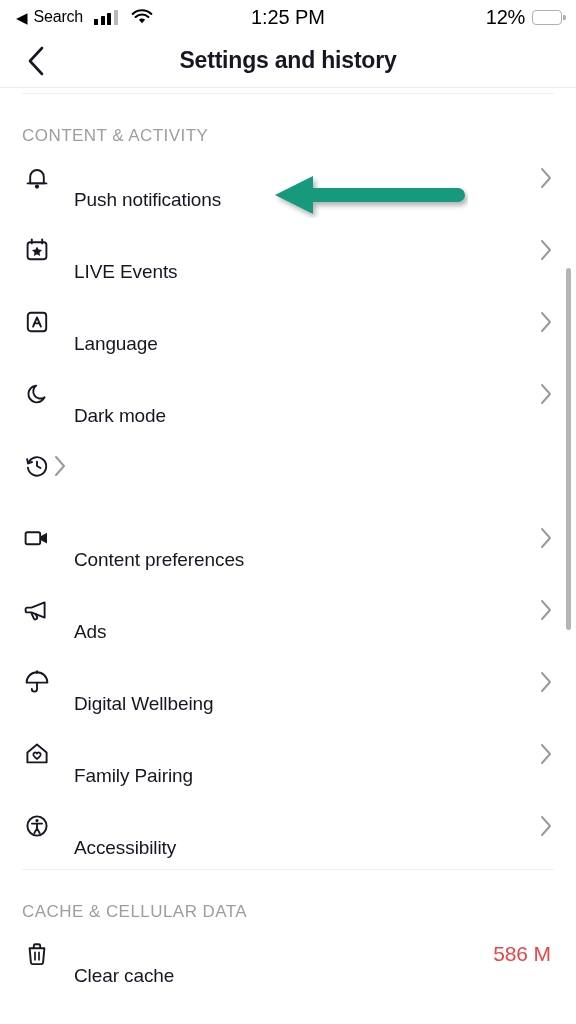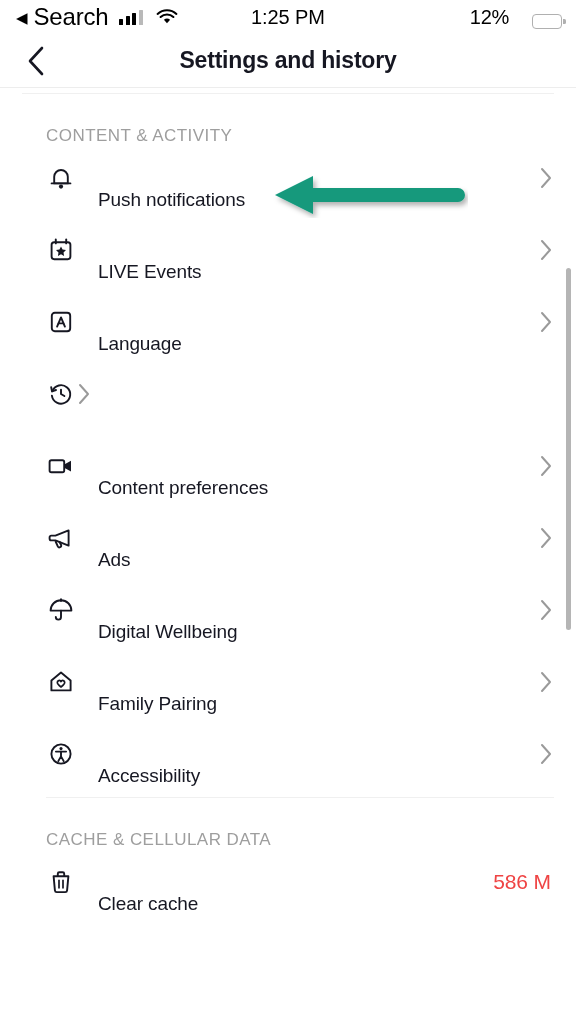--- a/index.html
+++ b/index.html
@@ -33,21 +33,21 @@
     display: flex;
     align-items: center;
     gap: 6px;
   }
   .back-caret-glyph {
     font-size: 15px;
     line-height: 1;
     position: relative;
     top: 0px;
   }
-  .status-carrier { font-size: 24px; letter-spacing: -0.2px; }
+  .status-carrier { font-size: 16px; letter-spacing: -0.2px; }
 
   .signal-bars {
     display: flex;
     align-items: flex-end;
     gap: 2.5px;
     height: 15px;
     margin-left: 5px;
   }
   .signal-bars i {
     display: block;
@@ -69,22 +69,22 @@
     font-size: 20px;
     font-weight: 500;
     letter-spacing: -0.1px;
     color: #000;
   }
 
   .status-right {
     position: absolute;
     right: 14px;
     display: flex;
-    align-items: flex-end;
-    gap: 23px;
+    align-items: center;
+    gap: 7px;
   }
   .battery-pct { font-size: 20px; letter-spacing: -0.3px; }
   .battery {
     position: relative;
     width: 30px;
     height: 15px;
     border: 1.6px solid #b0b0b0;
     border-radius: 4px;
     padding: 1.5px;
   }
@@ -138,21 +138,21 @@
     width: 100%;
   }
   .divider-inset {
     height: 1px;
     background: #f0f0f0;
     margin-left: 22px;
     margin-right: 22px;
   }
 
   
-  .content { position: relative; padding-left: 24px; }
+  .content { position: relative; }
 
   .section-header {
     font-size: 17px;
     color: #9e9e9e;
     letter-spacing: 0.45px;
     padding: 32px 0 0 22px;
     height: 48px;
   }
 
   .row {
@@ -310,20 +310,33 @@
         </svg>
       </span>
       <span class="row-label">Language</span>
       <span class="row-chevron">
         <svg width="14" height="22" viewBox="0 0 14 22">
           <path d="M3 2 L11 11 L3 20" stroke="#9a9a9a" stroke-width="2" fill="none" stroke-linecap="round" stroke-linejoin="round"></path>
         </svg>
       </span>
     </div>
 
+    <div class="row">
+      <span class="row-icon">
+        <svg width="26" height="26" viewBox="0 0 26 26">
+          <path d="M20.6 16.2 A8.4 8.4 0 1 1 12.2 4.6 A6.6 6.6 0 0 0 20.6 16.2 Z" stroke="#161722" stroke-width="1.9" fill="none" stroke-linejoin="round"></path>
+        </svg>
+      </span>
+      <span class="row-label">Dark mode</span>
+      <span class="row-chevron">
+        <svg width="14" height="22" viewBox="0 0 14 22">
+          <path d="M3 2 L11 11 L3 20" stroke="#9a9a9a" stroke-width="2" fill="none" stroke-linecap="round" stroke-linejoin="round"></path>
+        </svg>
+      </span>
+    </div>
 
     <div class="row">
       <span class="row-icon">
         <svg width="26" height="26" viewBox="0 0 26 26">
           <path d="M4.4 10.2 A9.2 9.2 0 1 1 3.9 14.6" stroke="#161722" stroke-width="1.9" fill="none" stroke-linecap="round"></path>
           <path d="M8.0 9.0 L4.0 10.4 L3.2 6.2" stroke="#161722" stroke-width="1.9" fill="none" stroke-linecap="round" stroke-linejoin="round"></path>
           <path d="M13 8.6 V13 L16.4 15" stroke="#161722" stroke-width="1.9" fill="none" stroke-linecap="round" stroke-linejoin="round"></path>
         </svg>
       </span>
       <span class="row-chevron">

